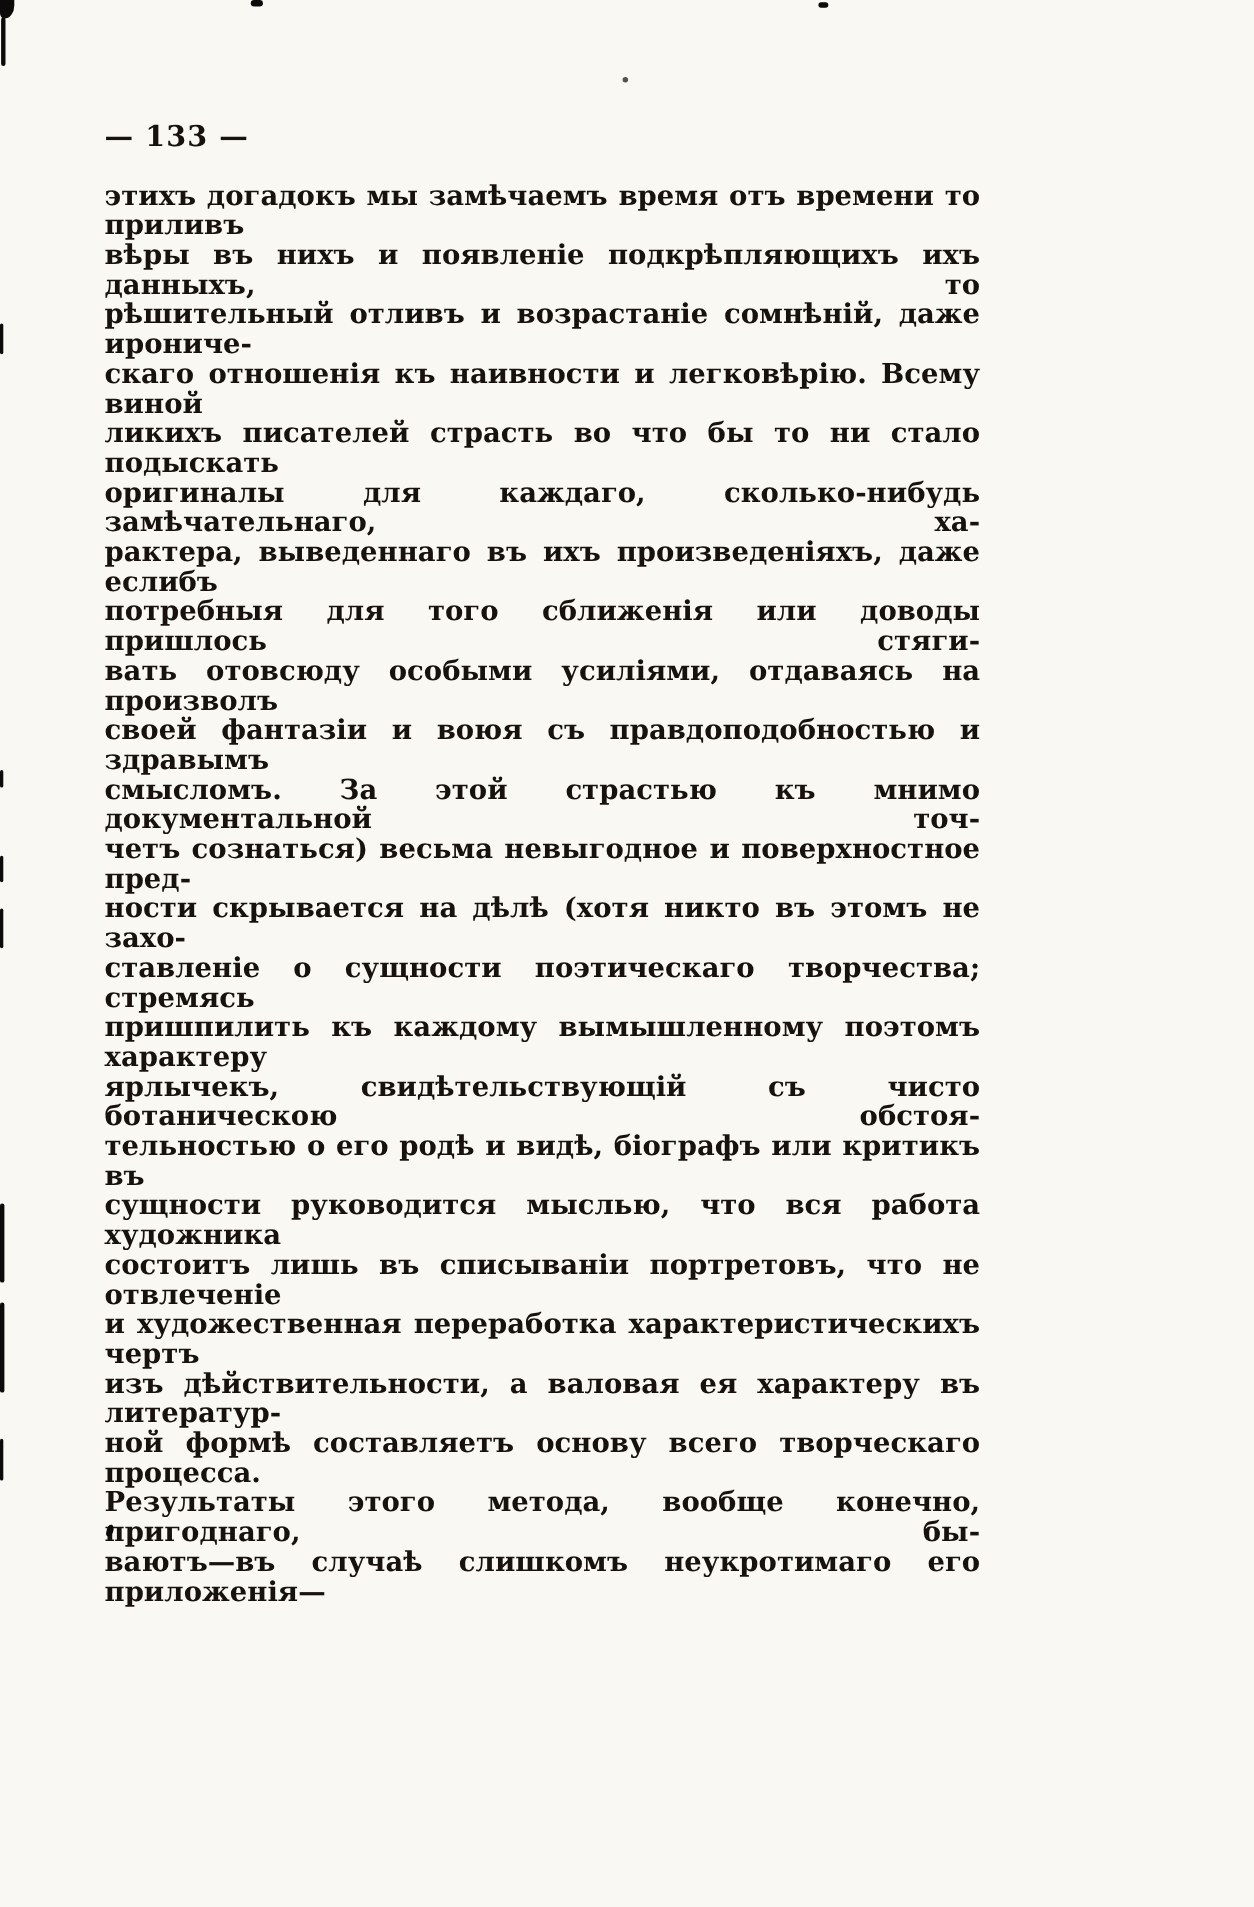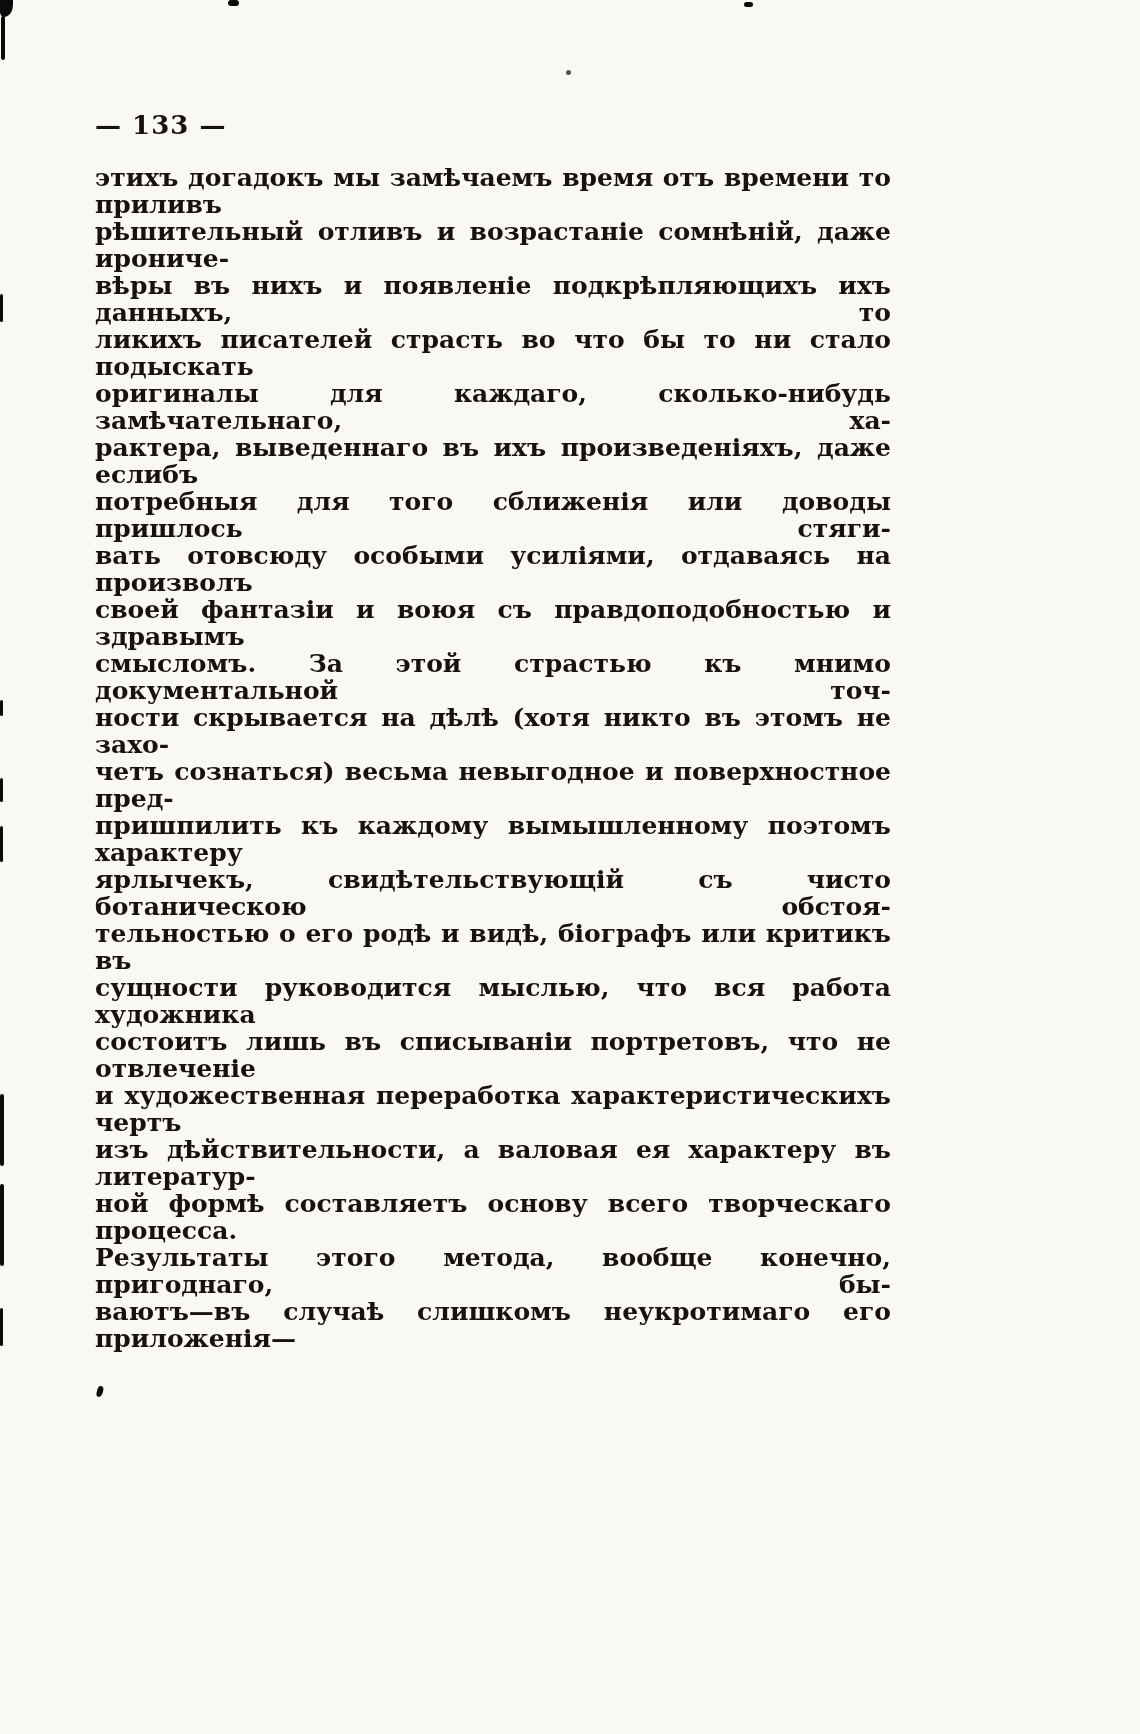--- a/index.html
+++ b/index.html
@@ -75,31 +75,33 @@
 <body>
 
 <div class="page">
 
   <div class="page-number">— 133 —</div>
 
   <div class="text-block">
 
     <div class="para">
       <div class="line">этихъ догадокъ мы замѣчаемъ время отъ времени то приливъ</div>
+      <div class="line">вѣры въ нихъ и появленіе подкрѣпляющихъ ихъ данныхъ, то</div>
       <div class="line">рѣшительный отливъ и возрастаніе сомнѣній, даже ирониче-</div>
-      <div class="line">вѣры въ нихъ и появленіе подкрѣпляющихъ ихъ данныхъ, то</div>
+      <div class="line">скаго отношенія къ наивности и легковѣрію. Всему виной</div>
       <div class="line">ликихъ писателей страсть во что бы то ни стало подыскать</div>
       <div class="line">оригиналы для каждаго, сколько-нибудь замѣчательнаго, ха-</div>
       <div class="line">рактера, выведеннаго въ ихъ произведеніяхъ, даже еслибъ</div>
       <div class="line">потребныя для того сближенія или доводы пришлось стяги-</div>
       <div class="line">вать отовсюду особыми усиліями, отдаваясь на произволъ</div>
       <div class="line">своей фантазіи и воюя съ правдоподобностью и здравымъ</div>
       <div class="line">смысломъ. За этой страстью къ мнимо документальной точ-</div>
+      <div class="line">четъ сознаться) весьма невыгодное и поверхностное пред-</div>
       <div class="line">ности скрывается на дѣлѣ (хотя никто въ этомъ не захо-</div>
-      <div class="line">четъ сознаться) весьма невыгодное и поверхностное пред-</div>
+      <div class="line">ставленіе о сущности поэтическаго творчества; стремясь</div>
       <div class="line">пришпилить къ каждому вымышленному поэтомъ характеру</div>
       <div class="line">ярлычекъ, свидѣтельствующій съ чисто ботаническою обстоя-</div>
       <div class="line">тельностью о его родѣ и видѣ, біографъ или критикъ въ</div>
       <div class="line">сущности руководится мыслью, что вся работа художника</div>
       <div class="line">состоитъ лишь въ списываніи портретовъ, что не отвлеченіе</div>
       <div class="line">и художественная переработка характеристическихъ чертъ</div>
       <div class="line">изъ дѣйствительности, а валовая ея характеру въ литератур-</div>
       <div class="line">ной формѣ составляетъ основу всего творческаго процесса.</div>
       <div class="line">Результаты этого метода, вообще конечно, пригоднаго, бы-</div>
       <div class="line">ваютъ—въ случаѣ слишкомъ неукротимаго его приложенія—</div>

